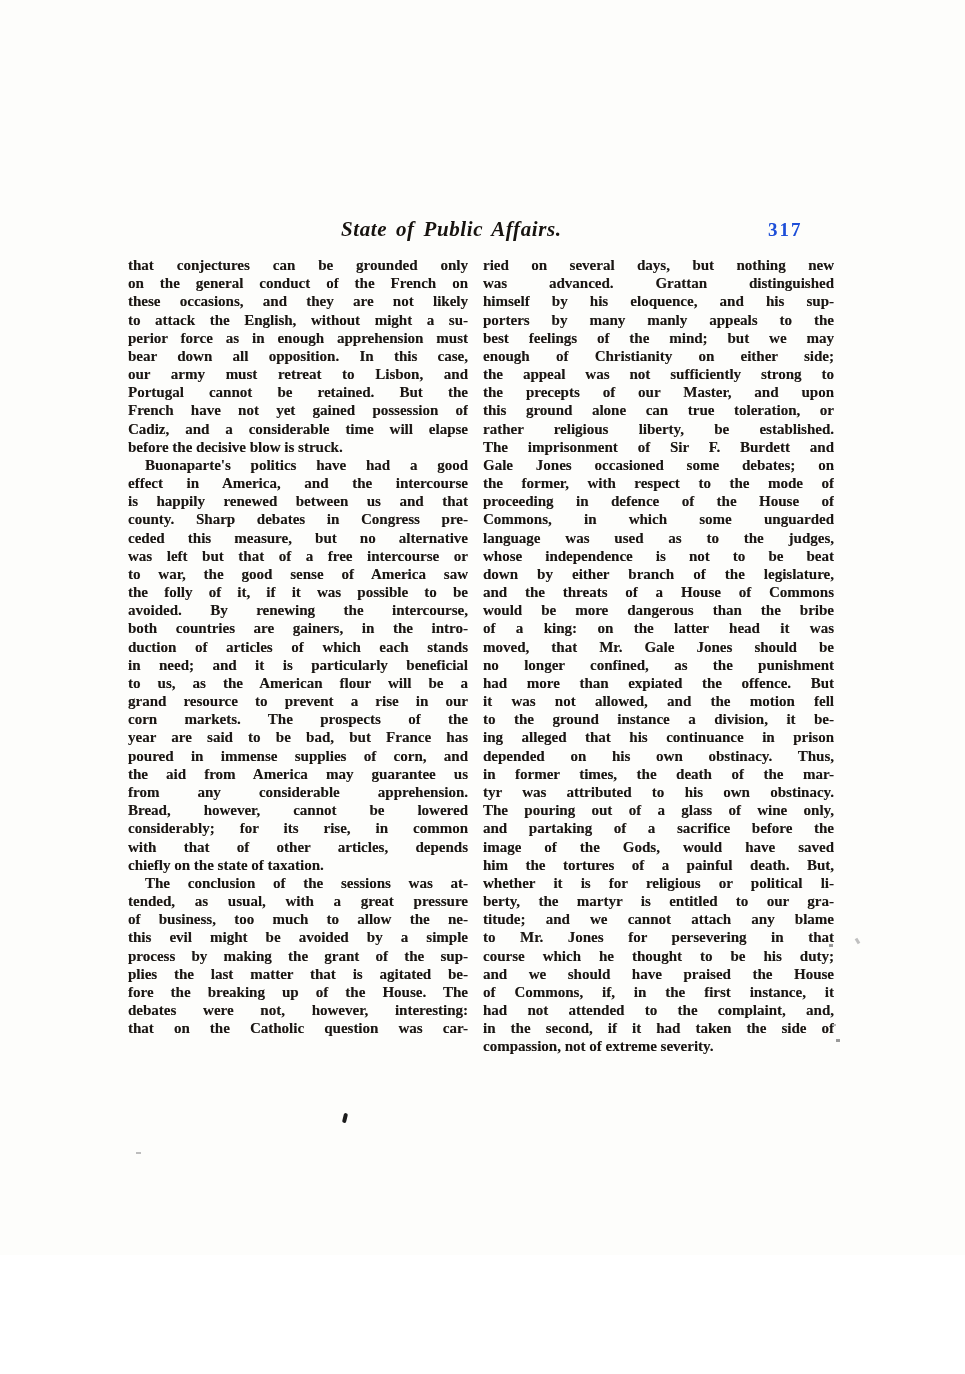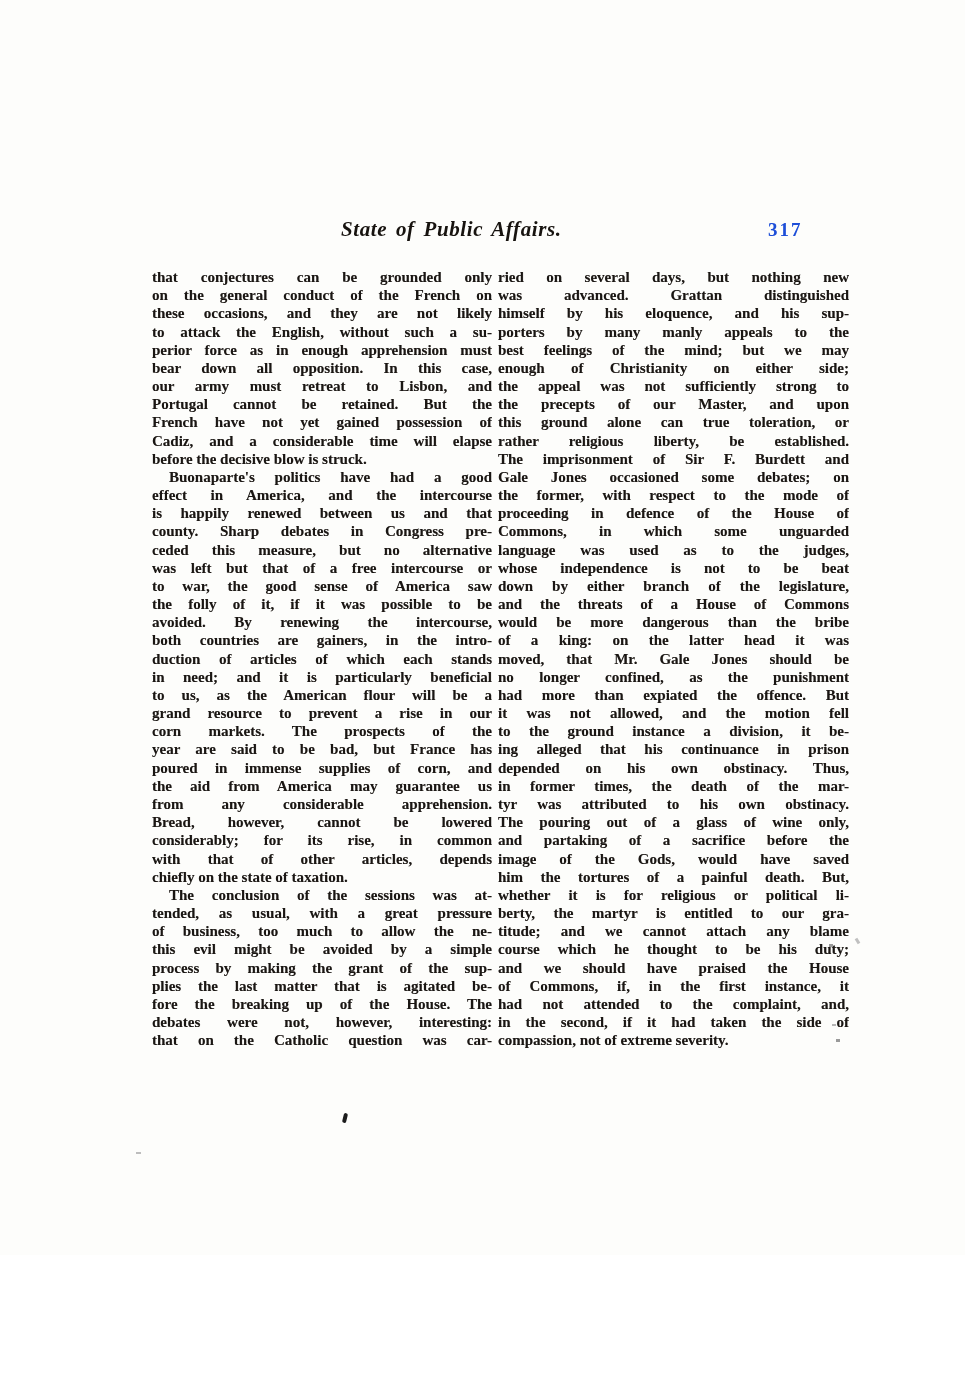--- a/index.html
+++ b/index.html
@@ -28,25 +28,24 @@
     left: 768px;
     top: 219px;
     font-weight: bold;
     font-size: 19px;
     letter-spacing: 2px;
     color: #1d4ed8;
   }
   .columns {
     position: absolute;
     left: 128px;
-    top: 268px;
+    top: 256px;
     width: 706px;
     display: flex;
-    gap: 6px;
-    margin-left: 24px;
+    gap: 15px;
   }
   .column {
     font-size: 15px;
     font-weight: bold;
     line-height: 18.18px;
     text-shadow: 0.2px 0.2px 0.3px rgba(20,15,10,0.35);
   }
   .column-left  { width: 340px; }
   .column-right { width: 351px; }
   .text-line {
@@ -75,21 +74,21 @@
 
   <div class="header-title">State of Public Affairs.</div>
 
   <div class="page-number">317</div>
 
   <div class="columns">
     <div class="column column-left" id="col-left">
         <div class="text-line">that conjectures can be grounded only</div>
         <div class="text-line">on the general conduct of the French on</div>
         <div class="text-line">these occasions, and they are not likely</div>
-        <div class="text-line">to attack the English, without such a su-</div>
+        <div class="text-line">to attack the English, without might a su-</div>
         <div class="text-line">perior force as in enough apprehension must</div>
         <div class="text-line">bear down all opposition. In this case,</div>
         <div class="text-line">our army must retreat to Lisbon, and</div>
         <div class="text-line">Portugal cannot be retained. But the</div>
         <div class="text-line">French have not yet gained possession of</div>
         <div class="text-line">Cadiz, and a considerable time will elapse</div>
         <div class="text-line para-end">before the decisive blow is struck.</div>
         <div class="text-line indent">Buonaparte's politics have had a good</div>
         <div class="text-line">effect in America, and the intercourse</div>
         <div class="text-line">is happily renewed between us and that</div>
@@ -154,20 +153,21 @@
         <div class="text-line">depended on his own obstinacy. Thus,</div>
         <div class="text-line">in former times, the death of the mar-</div>
         <div class="text-line">tyr was attributed to his own obstinacy.</div>
         <div class="text-line">The pouring out of a glass of wine only,</div>
         <div class="text-line">and partaking of a sacrifice before the</div>
         <div class="text-line">image of the Gods, would have saved</div>
         <div class="text-line">him the tortures of a painful death. But,</div>
         <div class="text-line">whether it is for religious or political li-</div>
         <div class="text-line">berty, the martyr is entitled to our gra-</div>
         <div class="text-line">titude; and we cannot attach any blame</div>
+        <div class="text-line">to Mr. Jones for persevering in that</div>
         <div class="text-line">course which he thought to be his duty;</div>
         <div class="text-line">and we should have praised the House</div>
         <div class="text-line">of Commons, if, in the first instance, it</div>
         <div class="text-line">had not attended to the complaint, and,</div>
         <div class="text-line">in the second, if it had taken the side of</div>
         <div class="text-line para-end">compassion, not of extreme severity.</div>
       </div>
   </div>
 
   <div class="ink-speck speck-apostrophe"></div>

